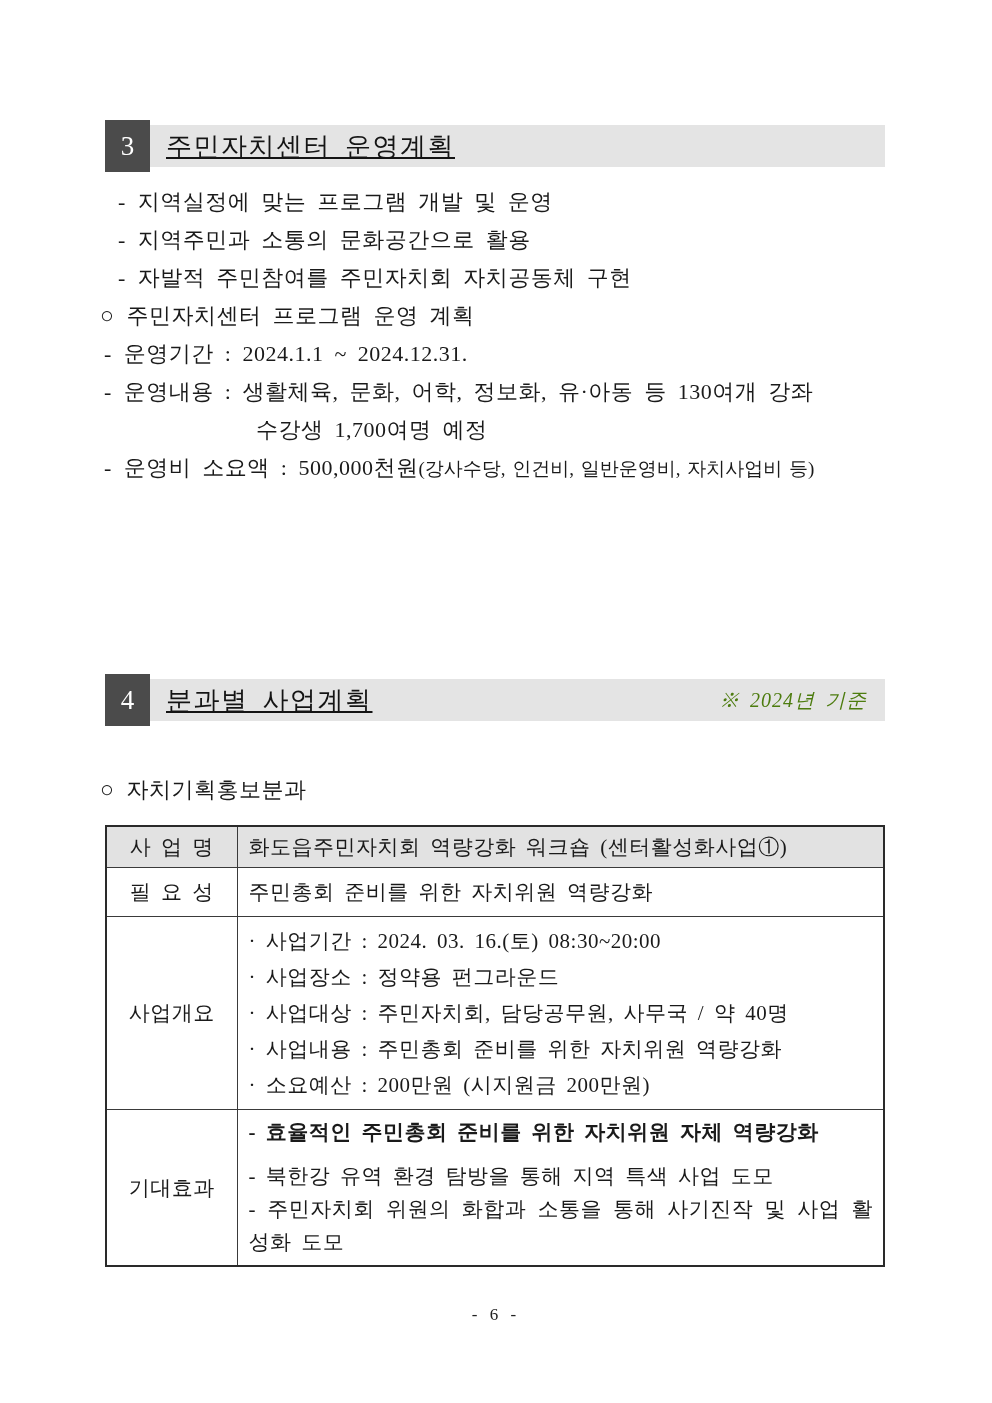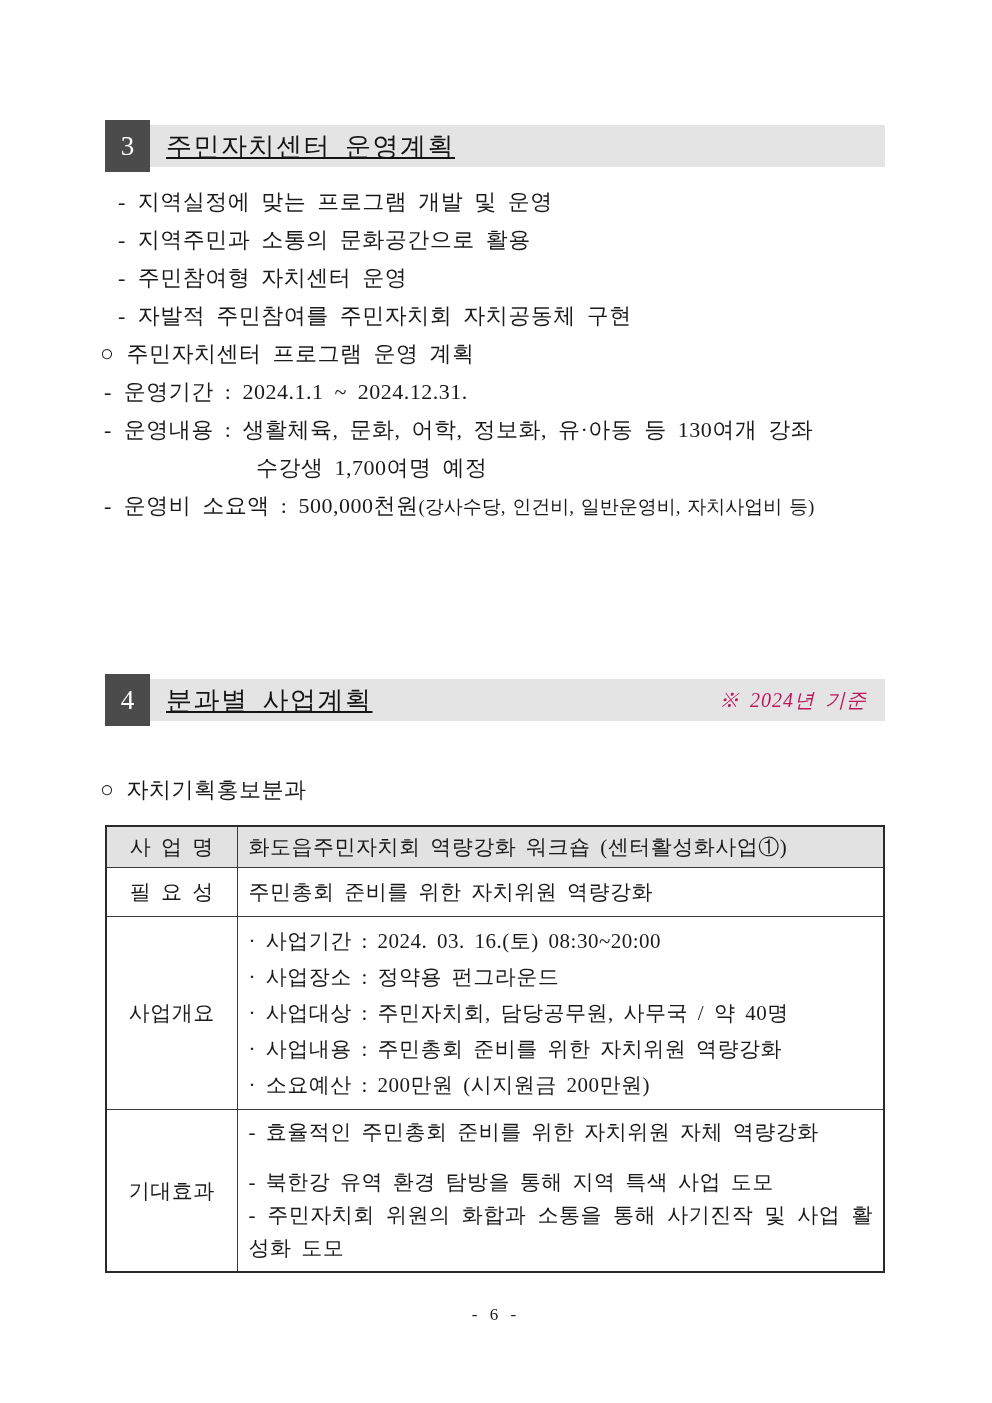--- a/index.html
+++ b/index.html
@@ -47,21 +47,21 @@
   .section-title {
     font-size: 26px;
     letter-spacing: 1.5px;
     color: #141414;
     word-spacing: 6px;
     text-decoration: underline;
   }
   .section-note {
     font-size: 20px;
     font-style: italic;
-    color: #be185d;
+    color: #4d7c0f;
     letter-spacing: 1px;
     word-spacing: 4px;
   }
 
   
   .body-block {
     position: absolute;
     left: 100px;
     width: 790px;
   }
@@ -115,21 +115,21 @@
     padding: 6px 10px 6px 11px;
     word-spacing: 4px;
   }
   tr.shaded td { background: #e2e2e2; }
   tr.r1 { height: 36px; padding-left: 16px; }
   tr.r2 { height: 49px; }
   tr.r3 { height: 185px; }
   tr.r4 { height: 145px; }
   .cell-item { line-height: 36px; text-align: justify; }
   .r4 .cell-item { line-height: 33px; white-space: normal; }
-  .r4 .cell-item.first { margin-bottom: 17px; }
+  .r4 .cell-item.first { margin-bottom: 11px; font-weight: bold; }
 
   
   .page-footer {
     position: absolute;
     left: 0; top: 1305px;
     width: 100%;
     text-align: center;
     font-size: 17px;
     letter-spacing: 4px;
     color: #222;
@@ -143,21 +143,20 @@
   <div class="section-header" style="top:120px;">
     <div class="section-number">3</div>
     <div class="section-bar">
       <span class="section-title">주민자치센터 운영계획</span>
     </div>
   </div>
 
   <div class="body-block" style="top:183px;">
     <div class="tline l1"><span class="bullet">-</span><span>지역실정에 맞는 프로그램 개발 및 운영</span></div>
     <div class="tline l1"><span class="bullet">-</span><span>지역주민과 소통의 문화공간으로 활용</span></div>
-    <div class="tline l1"><span class="bullet">-</span><span>주민참여형 자치센터 운영</span></div>
     <div class="tline l1"><span class="bullet">-</span><span>자발적 주민참여를 주민자치회 자치공동체 구현</span></div>
     <div class="tline l0"><span class="bullet">○</span><span>주민자치센터 프로그램 운영 계획</span></div>
     <div class="tline l2"><span class="bullet">-</span><span>운영기간 : 2024.1.1 ~ 2024.12.31.</span></div>
     <div class="tline l2"><span class="bullet">-</span><span>운영내용 : 생활체육, 문화, 어학, 정보화, 유·아동 등 130여개 강좌</span></div>
     <div class="tline l3"><span>수강생 1,700여명 예정</span></div>
     <div class="tline l2"><span class="bullet">-</span><span>운영비 소요액 : 500,000천원</span><span class="small-note">(강사수당, 인건비, 일반운영비, 자치사업비 등)</span></div>
   </div>
 
   <div class="section-header" style="top:674px;">
     <div class="section-number">4</div>

